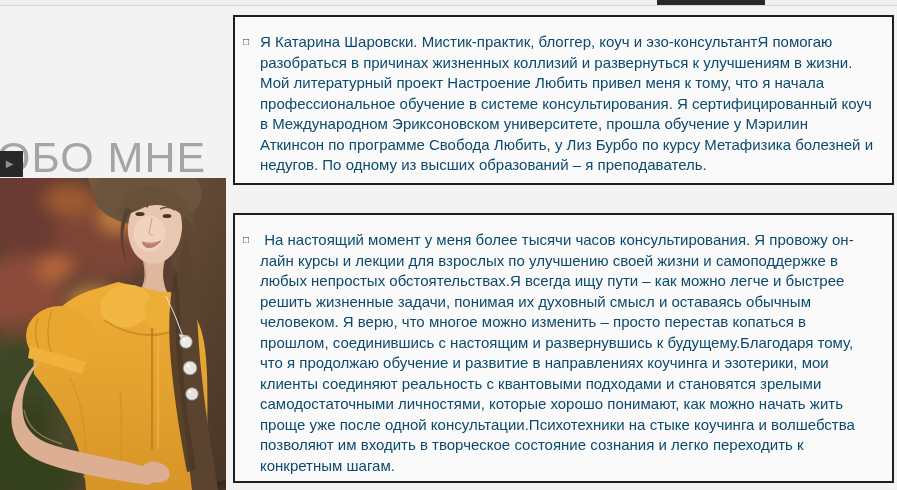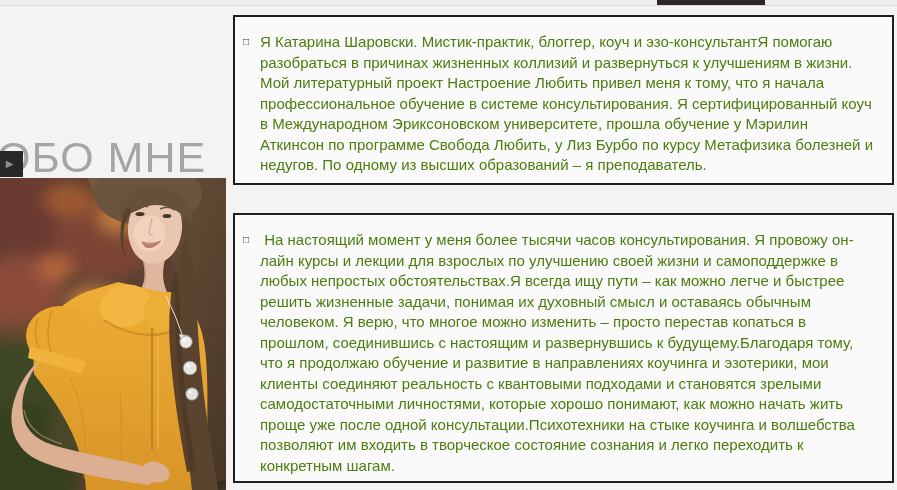--- a/index.html
+++ b/index.html
@@ -15,21 +15,21 @@
   .next-btn{position:absolute;left:0;top:151px;width:23px;height:26px;background:#29272a;display:flex;align-items:center;justify-content:center;cursor:pointer;}
   .next-btn span{color:#8d8d8d;font-size:10px;line-height:1;transform:translateX(-2px);}
   .photo{position:absolute;left:0;top:178px;width:226px;height:312px;overflow:hidden;}
   .photo svg{display:block;width:226px;height:312px;}
 
   
   .card{position:absolute;left:233px;width:661px;background:#fafafa;border:2px solid #1e1e1e;box-sizing:border-box;display:flex;align-items:flex-start;padding:15px 16px 12px 8px;}
   .card-1{top:15px;height:170px;}
   .card-2{top:213px;height:270px;}
   .bullet{flex:0 0 17px;width:17px;font-size:10px;line-height:20.5px;color:#2b2b2b;}
-  .card p{margin:0;font-size:15px;line-height:20.5px;color:#4d7c0f;white-space:pre-wrap;}
+  .card p{margin:0;font-size:15px;line-height:20.5px;color:#0c4a6e;white-space:pre-wrap;}
 </style>
 </head>
 <body>
 
 <div class="page">
 
   <div class="top-strip"></div>
   <div class="nav-indicator"></div>
 
   <h2 class="section-title">ОБО МНЕ</h2>

